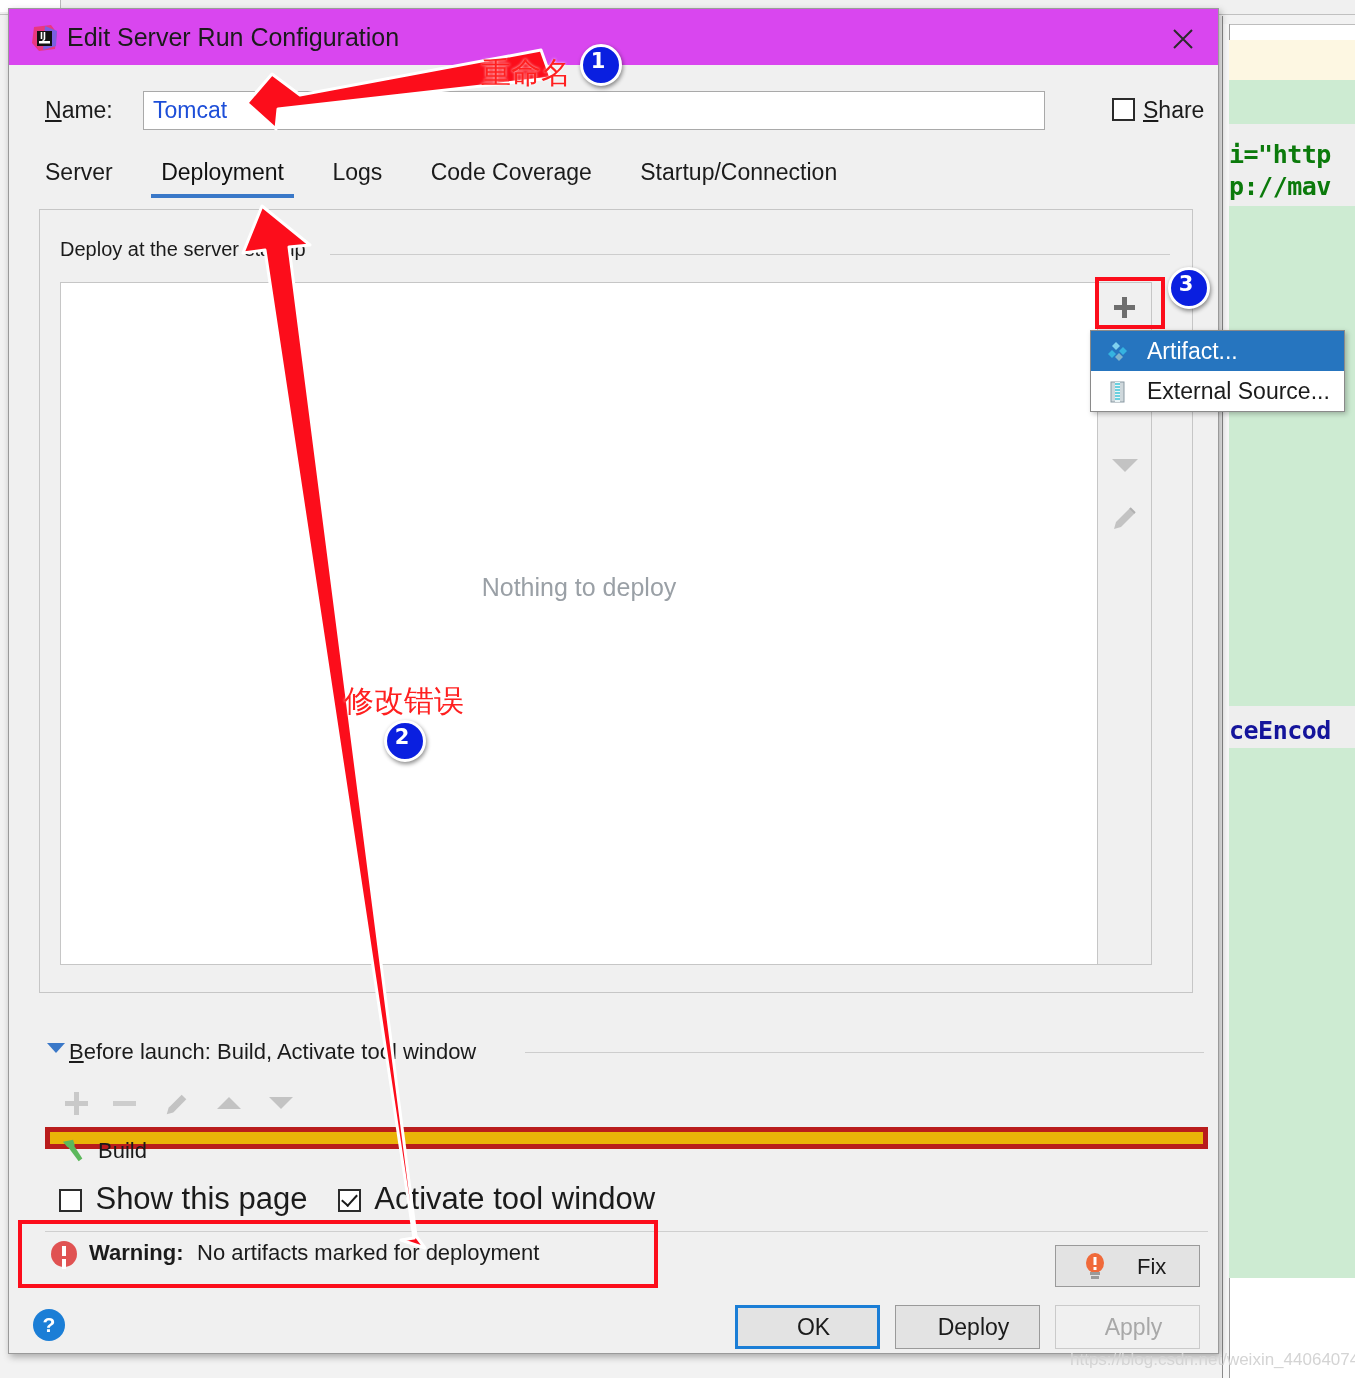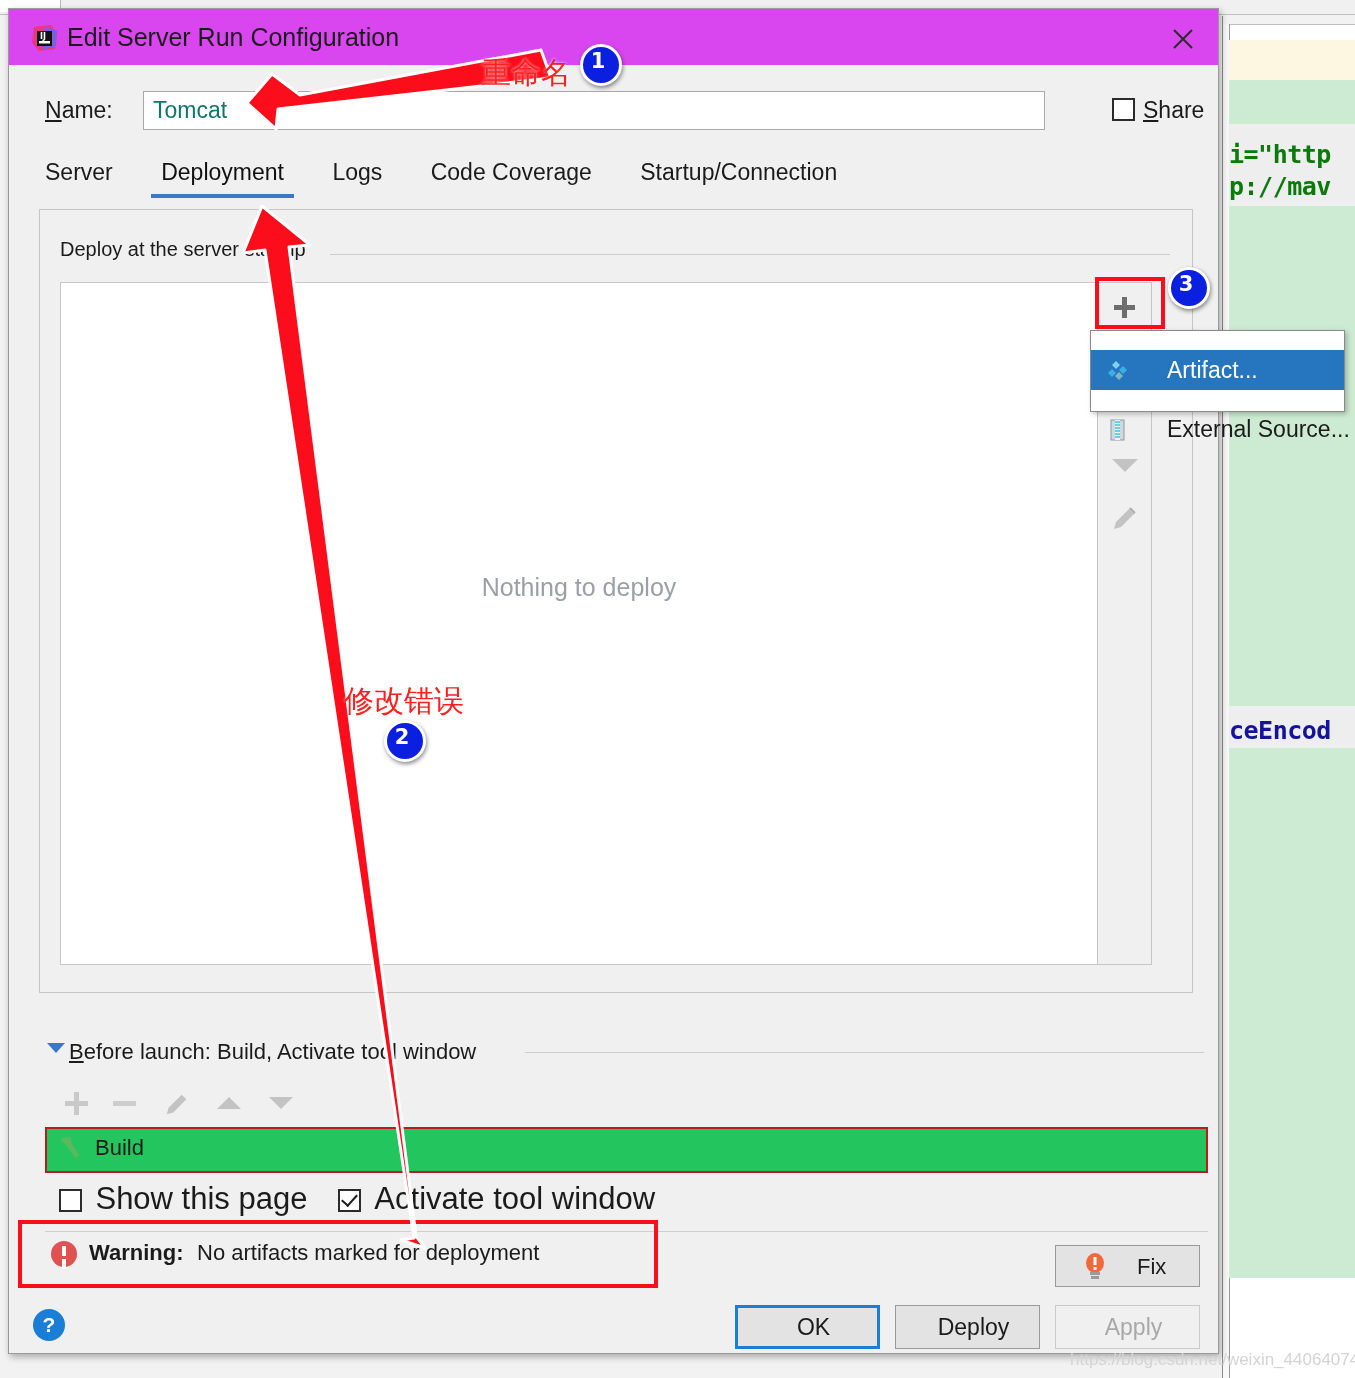--- a/index.html
+++ b/index.html
@@ -40,21 +40,21 @@
   .title-text{position:absolute;left:58px;top:14px;font-size:25px;color:#1b1b1b;line-height:28px;white-space:nowrap;}
   .close-btn{position:absolute;right:14px;top:8px;width:44px;height:42px;cursor:pointer;}
   .close-btn svg{position:absolute;left:11px;top:10px;}
 
   
   .name-label{position:absolute;left:36px;top:88px;font-size:23px;color:#1b1b1b;}
   .name-label u{text-decoration:underline;}
   .name-input{
     position:absolute;left:134px;top:82px;width:902px;height:39px;
     background:#ffffff;border:1px solid #a9a9a9;box-sizing:border-box;
-    font-size:23px;color:#0f766e;padding:0 0 0 9px;line-height:37px;
+    font-size:23px;color:#1d4ed8;padding:0 0 0 9px;line-height:37px;
     font-family:"Liberation Sans", sans-serif;outline:none;
   }
   .share-box{position:absolute;left:1103px;top:89px;width:23px;height:23px;border:2px solid #2b2b2b;background:#fff;box-sizing:border-box;cursor:pointer;}
   .share-label{position:absolute;left:1134px;top:88px;font-size:23px;color:#1b1b1b;cursor:pointer;}
   .share-label u{text-decoration:underline;}
 
   
   .tabs{position:absolute;left:36px;top:150px;height:48px;}
   .tab{position:relative;display:inline-block;font-size:23px;color:#1b1b1b;padding:0 0 12px 0;margin-right:44px;cursor:pointer;}
   .tab.active{color:#111;}
@@ -79,33 +79,33 @@
   .plus-glyph:before{left:8px;top:0;width:5px;height:21px;}
   .plus-glyph:after{left:0;top:8px;width:21px;height:5px;}
 
   .tri-down{position:absolute;left:14px;top:16px;width:0;height:0;border-left:13px solid transparent;border-right:13px solid transparent;border-top:13px solid #c3c3c3;}
 
   
   .redbox-plus{position:absolute;left:1095px;top:277px;width:70px;height:52px;border:4px solid #fc0d1b;box-sizing:border-box;z-index:40;}
 
   
   .popup{position:absolute;left:1090px;top:330px;width:255px;height:82px;background:#ffffff;border:1px solid #8a8a8a;box-shadow:2px 2px 5px rgba(0,0,0,.25);box-sizing:border-box;z-index:60;}
-  .popup-item{position:relative;height:40px;line-height:40px;font-size:23px;color:#1b1b1b;padding-left:76px;cursor:pointer;white-space:nowrap;margin-top:19px;}
+  .popup-item{position:relative;height:40px;line-height:40px;font-size:23px;color:#1b1b1b;padding-left:56px;cursor:pointer;white-space:nowrap;}
   .popup-item.sel{background:#2675bf;color:#ffffff;}
   .pi-icon{position:absolute;left:14px;top:9px;width:26px;height:24px;}
 
   
   .bl-arrow{position:absolute;left:38px;top:1034px;width:0;height:0;border-left:9px solid transparent;border-right:9px solid transparent;border-top:10px solid #3a78c8;cursor:pointer;}
   .bl-title{position:absolute;left:60px;top:1030px;font-size:22px;color:#1b1b1b;white-space:nowrap;}
   .bl-title u{text-decoration:underline;}
   .bl-line{position:absolute;left:516px;top:1043px;right:14px;height:1px;background:#cdcdcd;}
   .bl-toolbar{position:absolute;left:46px;top:1074px;width:300px;height:40px;}
   .bl-ico{position:absolute;top:0;width:44px;height:40px;cursor:pointer;}
 
-  .build-row{position:absolute;left:36px;top:1118px;width:1163px;height:46px;background:#22c55e;border:2px solid #b91c1c;box-sizing:border-box;cursor:pointer;}
+  .build-row{position:absolute;left:36px;top:1118px;width:1163px;height:22px;background:#eab308;border:5px solid #b91c1c;box-sizing:border-box;cursor:pointer;}
   .build-ico{position:absolute;left:10px;top:6px;width:28px;height:26px;}
   .build-txt{position:absolute;left:48px;top:6px;font-size:22px;color:#1b1b1b;line-height:26px;}
 
   .cb-row{position:absolute;left:50px;top:1172px;height:30px;}
   .cb{position:relative;display:inline-block;width:23px;height:23px;border:2px solid #2b2b2b;background:#fff;box-sizing:border-box;vertical-align:-3px;cursor:pointer;}
   .cb.checked:after{content:"";position:absolute;left:5px;top:0px;width:7px;height:13px;border:solid #1b1b1b;border-width:0 2.5px 2.5px 0;transform:rotate(42deg);}
   .cb-txt{display:inline-block;font-size:31px;color:#1b1b1b;margin:0 26px 0 9px;vertical-align:0px;cursor:pointer;}
 
   
   .warn-wrap{position:absolute;left:36px;top:1222px;width:1163px;height:42px;border-top:1px solid #cfcfcf;box-sizing:border-box;}

